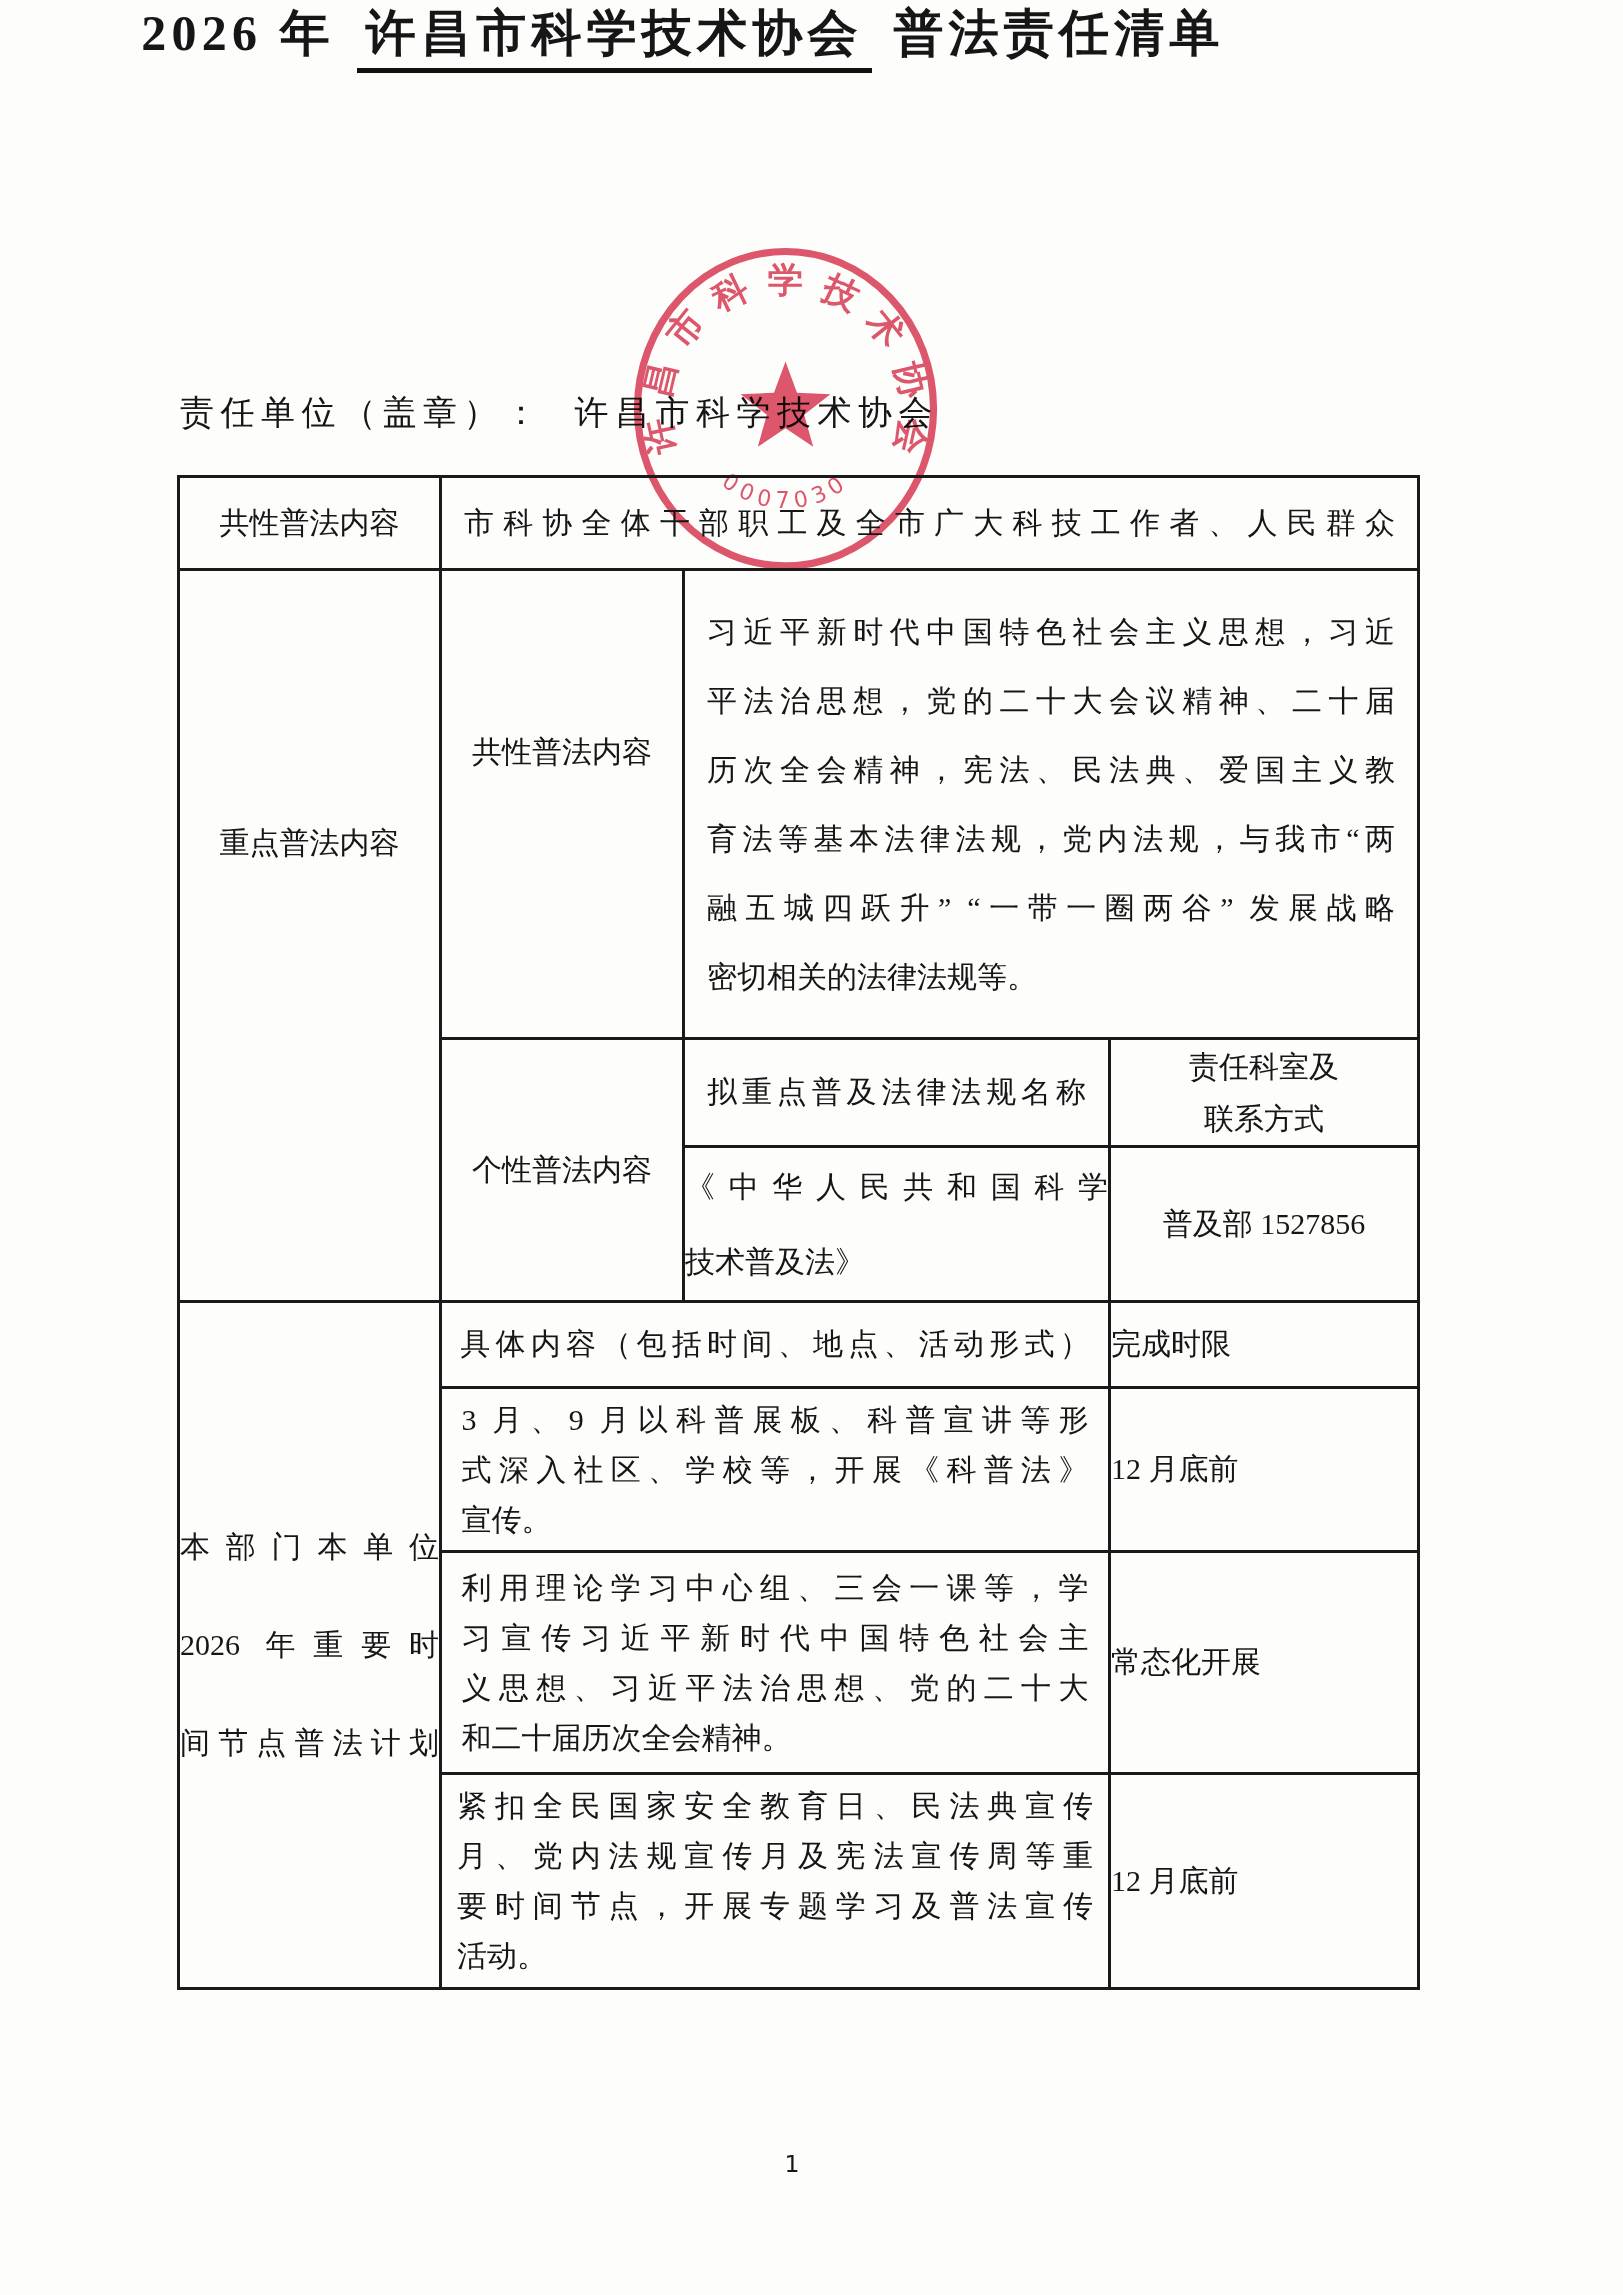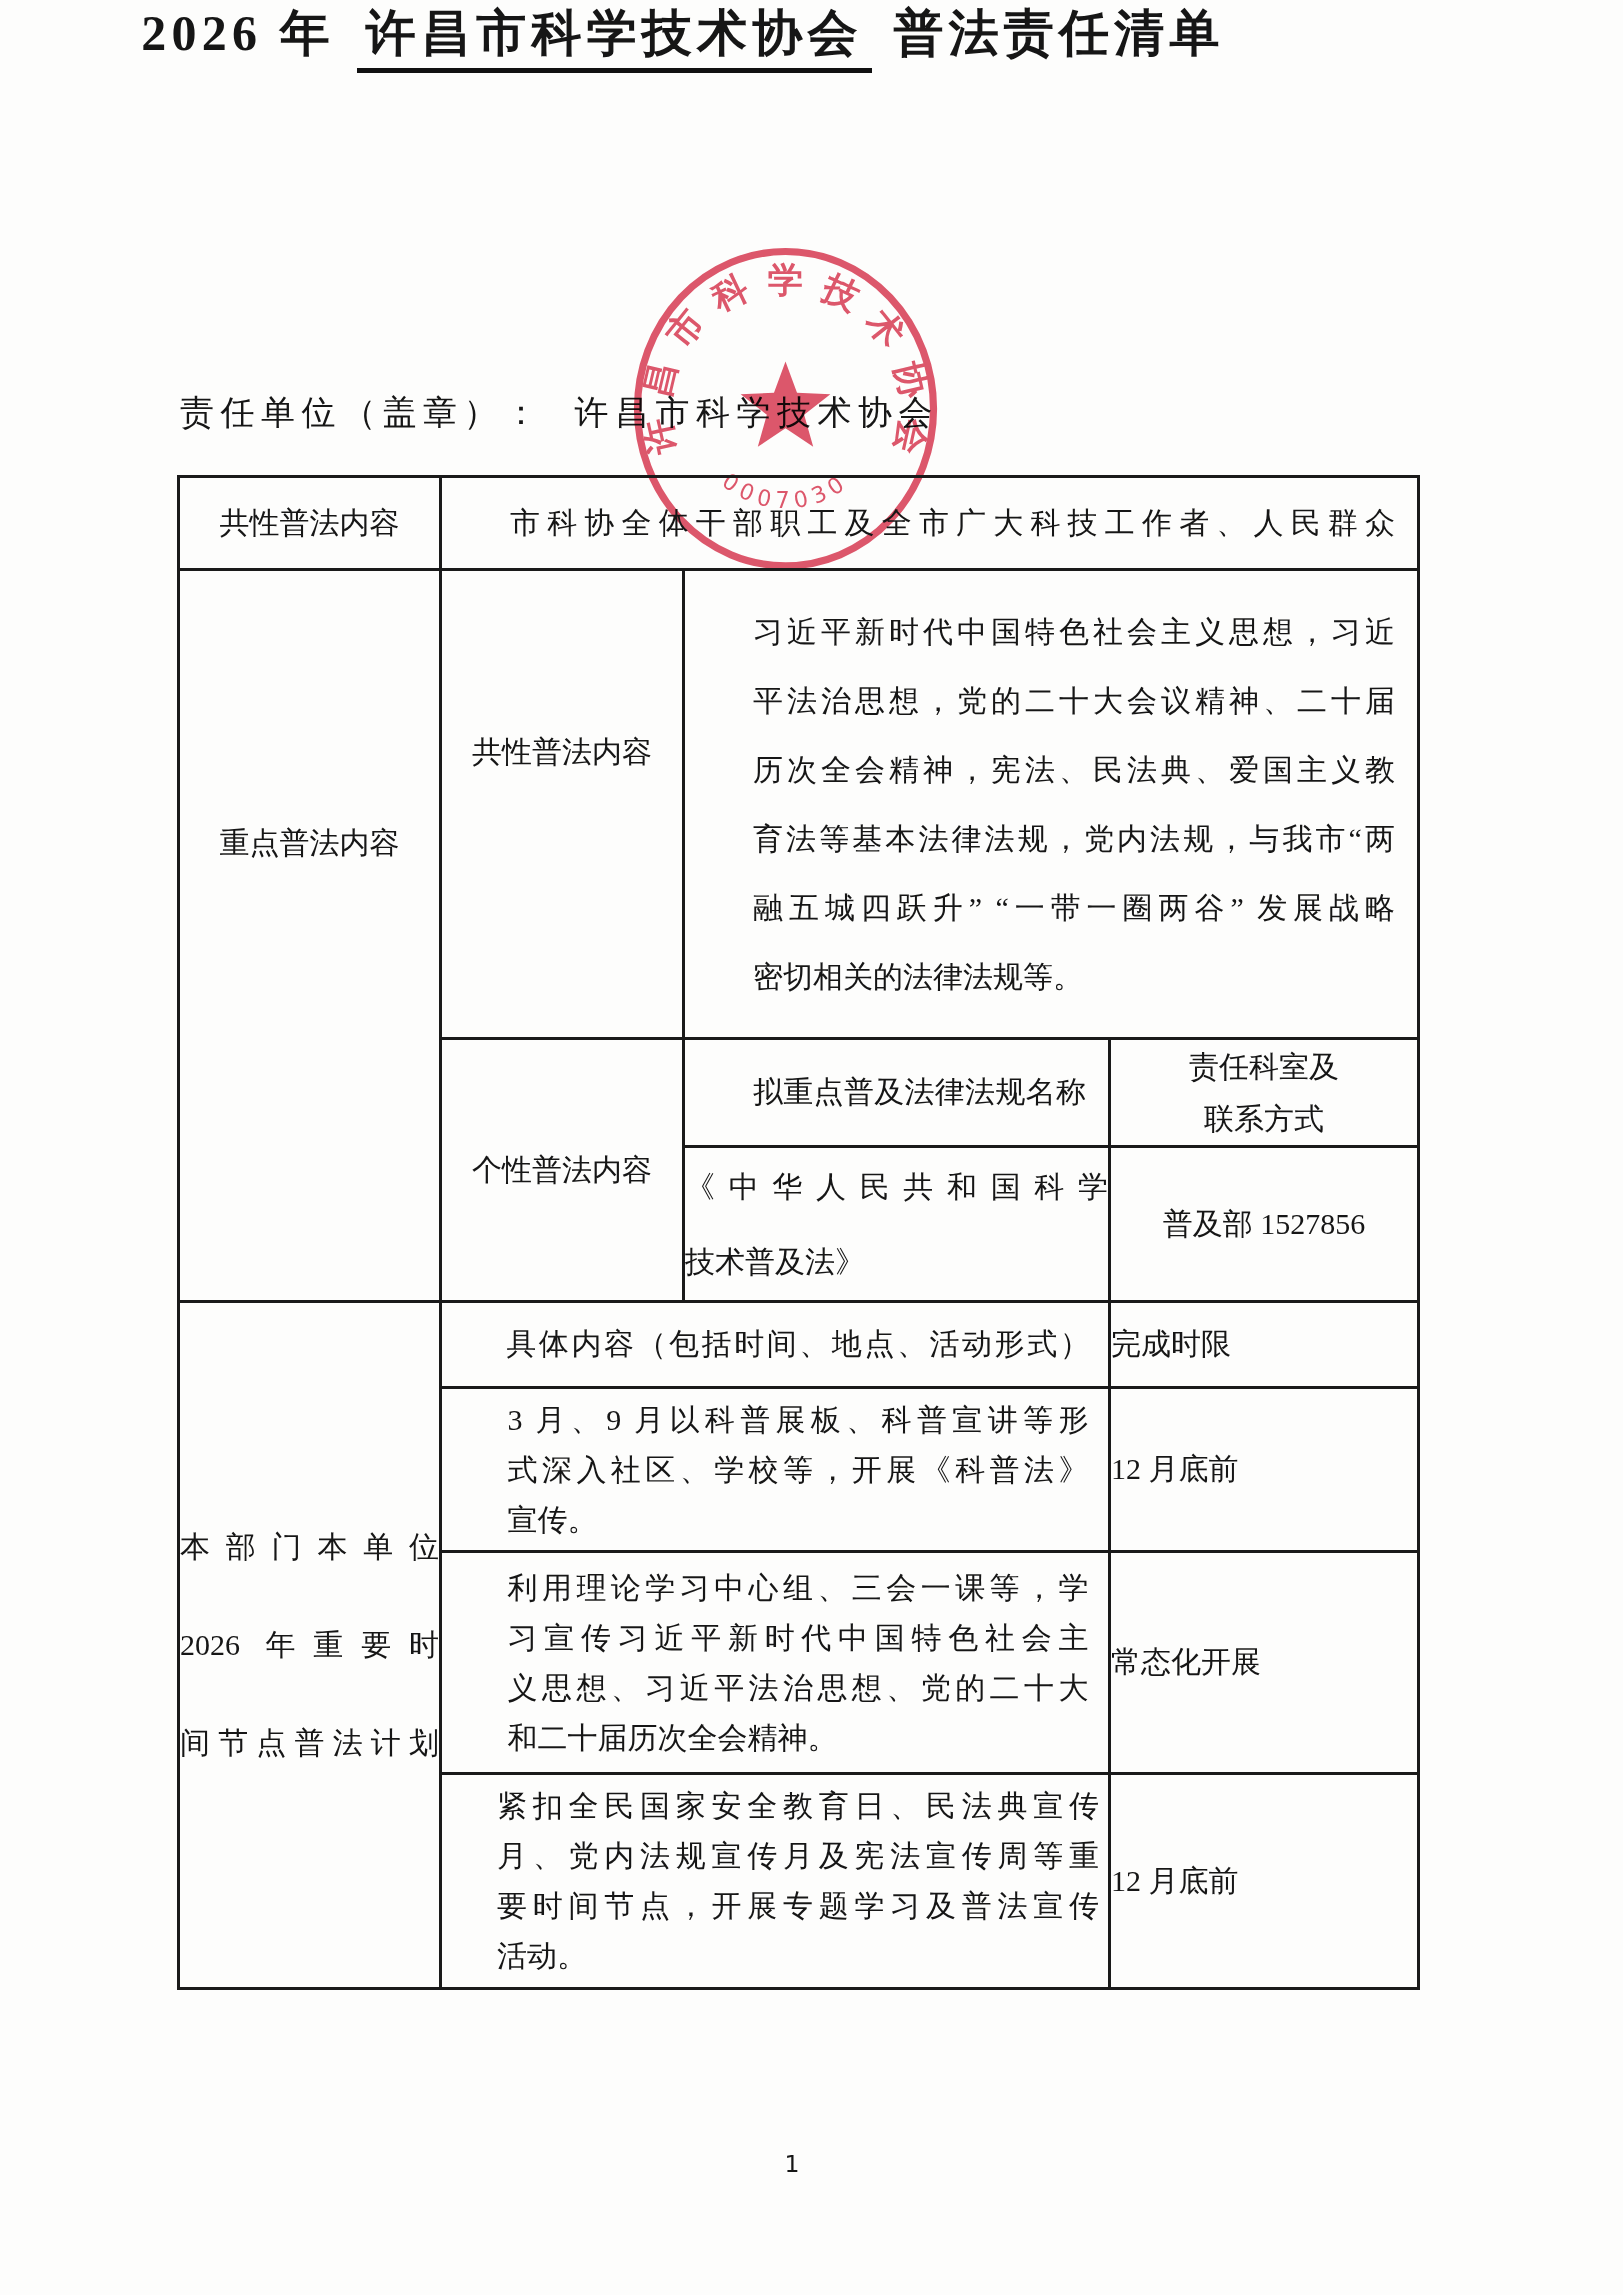--- a/index.html
+++ b/index.html
@@ -33,21 +33,21 @@
     position:absolute; left:177px; top:475px;
     width:1240px;
     border-collapse:collapse; table-layout:fixed;
     font-size:30px;
   }
   table.main td {
     border:3.9px solid #1a1a1a;
     vertical-align:middle;
     padding:0;
   }
-  .cellpad { padding:0 22px;margin-left:46px; }
+  .cellpad { padding:0 22px; }
   .center { text-align:center; }
   .jl { text-align:justify; text-align-last:justify; }
   .pl { text-align:left; }
   .common-line { line-height:69px; }
   .task-line  { line-height:50px; }
   .law-cell   { padding:3.9px 19.6px; }
   .law-line   { line-height:75px; }
   .dept-line  { line-height:52px; text-align:center; }
   .plan-cell  { padding:0 19.6px; }
   .plan-line  { line-height:98px; }
@@ -182,21 +182,21 @@
         <div class="task-line jl">习宣传习近平新时代中国特色社会主</div>
         <div class="task-line jl">义思想、习近平法治思想、党的二十大</div>
         <div class="task-line pl">和二十届历次全会精神。</div>
       </div>
     </td>
     <td class="deadline-cell">常态化开展</td>
   </tr>
 
   <tr style="height:215px">
     <td colspan="2">
-      <div class="cellpad" style="padding:0 9px">
+      <div class="cellpad" style="padding:0 15px">
         <div class="task-line jl">紧扣全民国家安全教育日、民法典宣传</div>
         <div class="task-line jl">月、党内法规宣传月及宪法宣传周等重</div>
         <div class="task-line jl">要时间节点，开展专题学习及普法宣传</div>
         <div class="task-line pl">活动。</div>
       </div>
     </td>
     <td class="deadline-cell">12 月底前</td>
   </tr>
   </tbody>
 </table>

